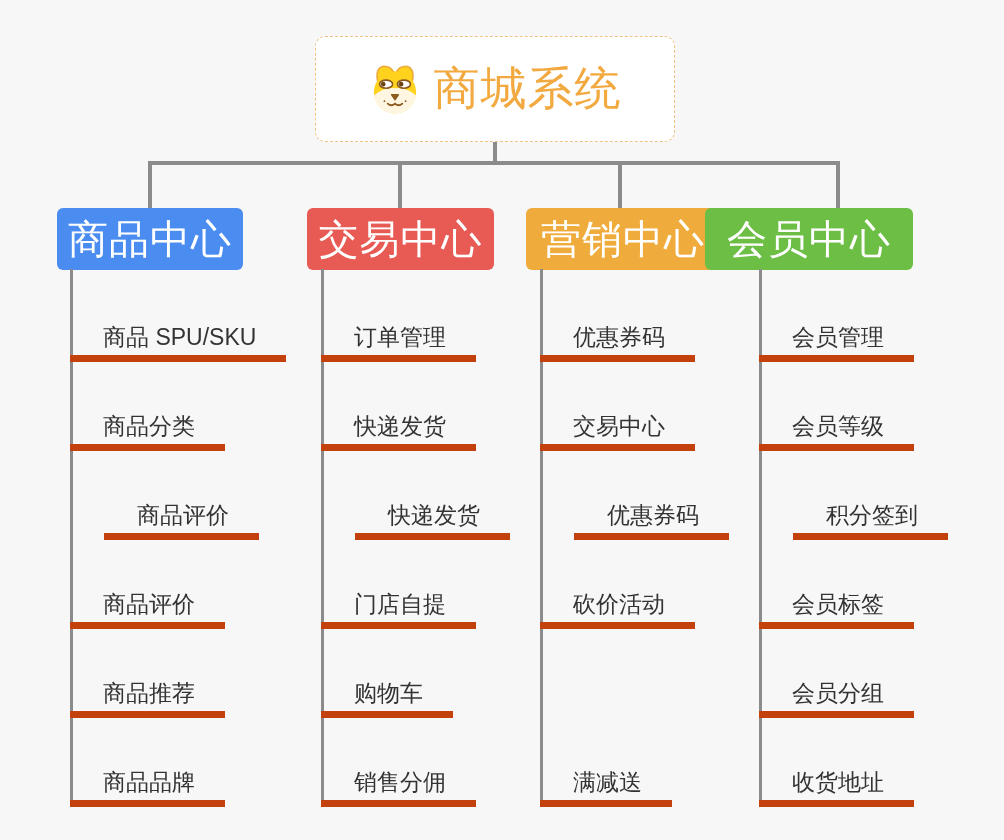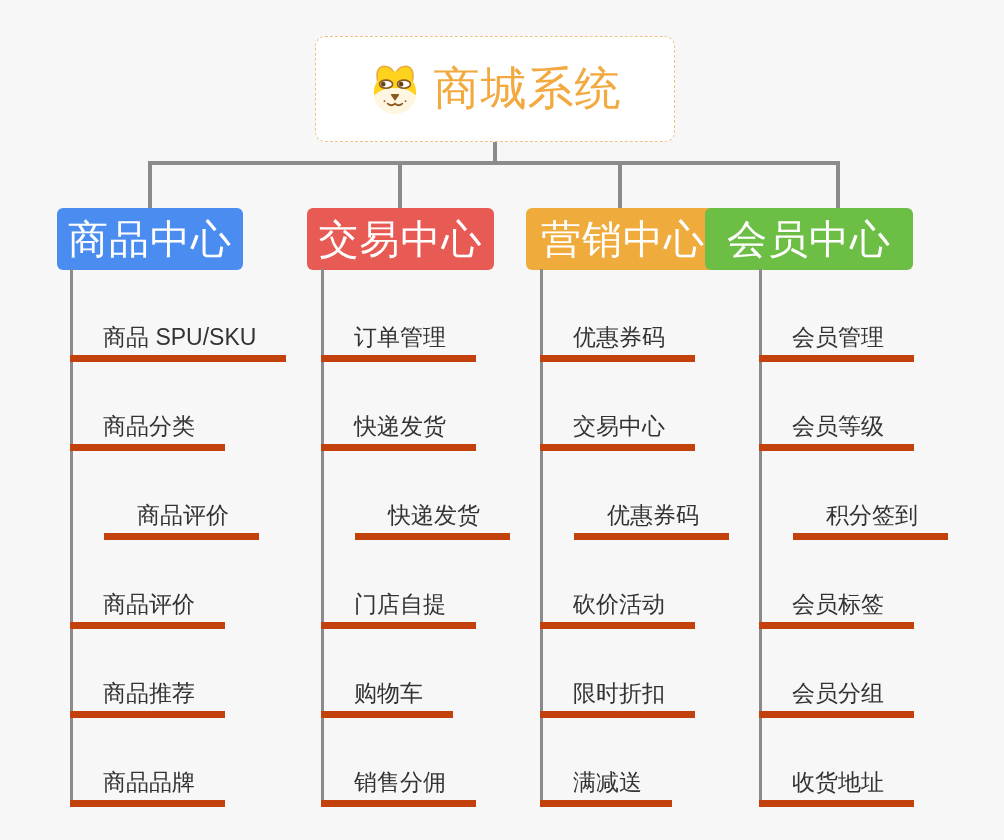--- a/index.html
+++ b/index.html
@@ -93,21 +93,20 @@
   <div class="item c1 r1">快递发货</div>
   <div class="item c1 r2">快递发货</div>
   <div class="item c1 r3">门店自提</div>
   <div class="item c1 r4">购物车</div>
   <div class="item c2 r0">优惠券码</div>
 
   <div class="item c1 r5">销售分佣</div>
   <div class="item c2 r1">交易中心</div>
   <div class="item c2 r2">优惠券码</div>
   <div class="item c2 r3">砍价活动</div>
-  <div class="item c2 r4">限时折扣</div>
   <div class="item c3 r0">会员管理</div>
 
   <div class="item c2 r5">满减送</div>
   <div class="item c3 r1">会员等级</div>
   <div class="item c3 r2">积分签到</div>
   <div class="item c3 r3">会员标签</div>
   <div class="item c3 r4">会员分组</div>
   <div class="item c3 r5">收货地址</div>
 
 </div>

